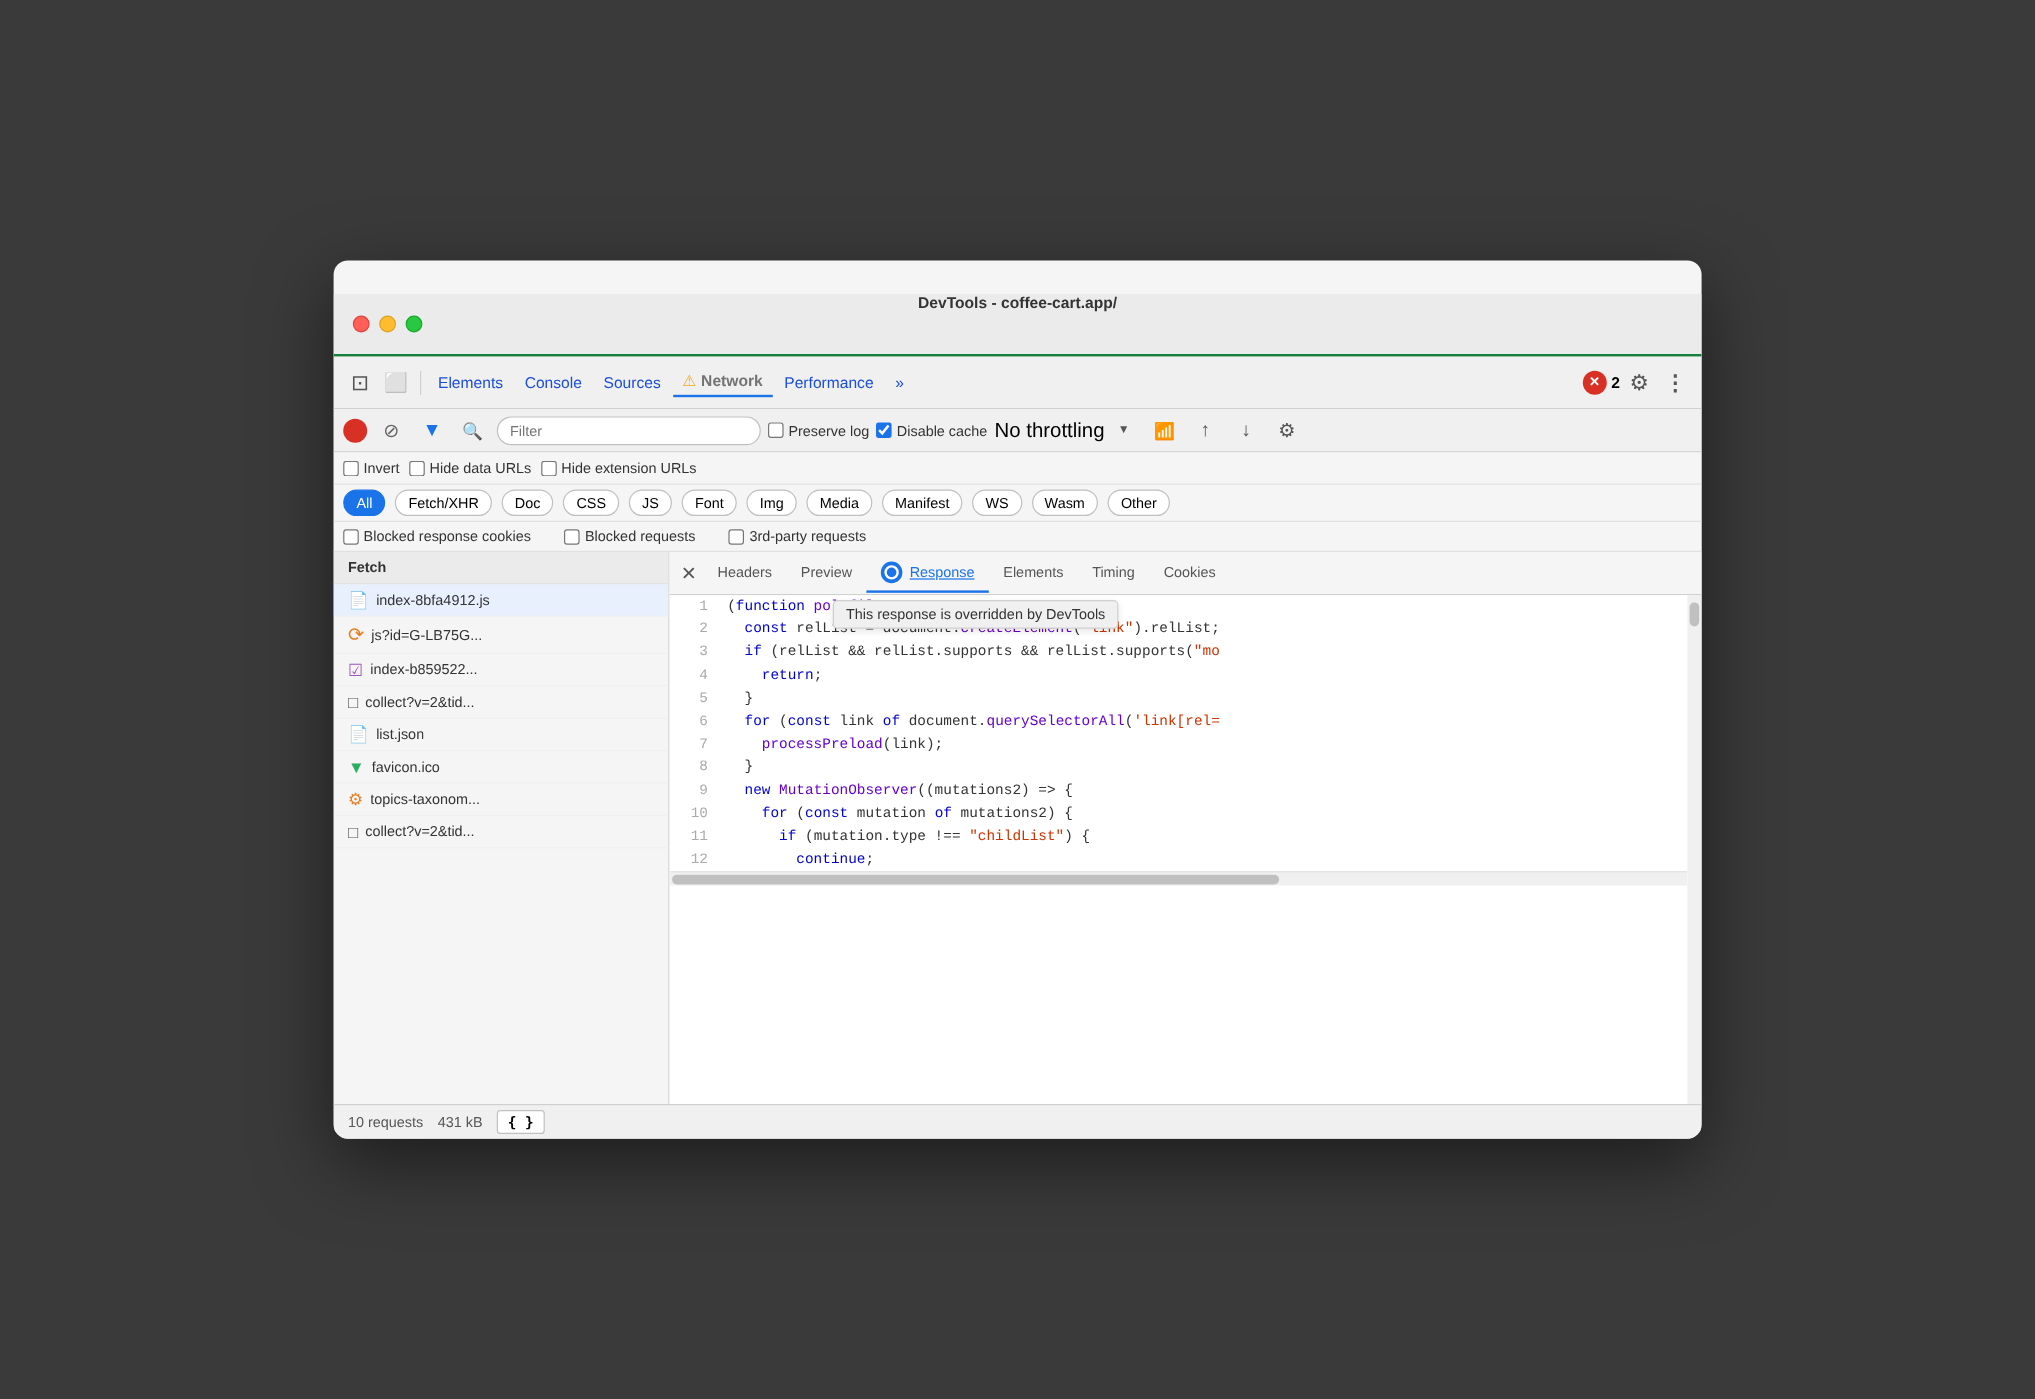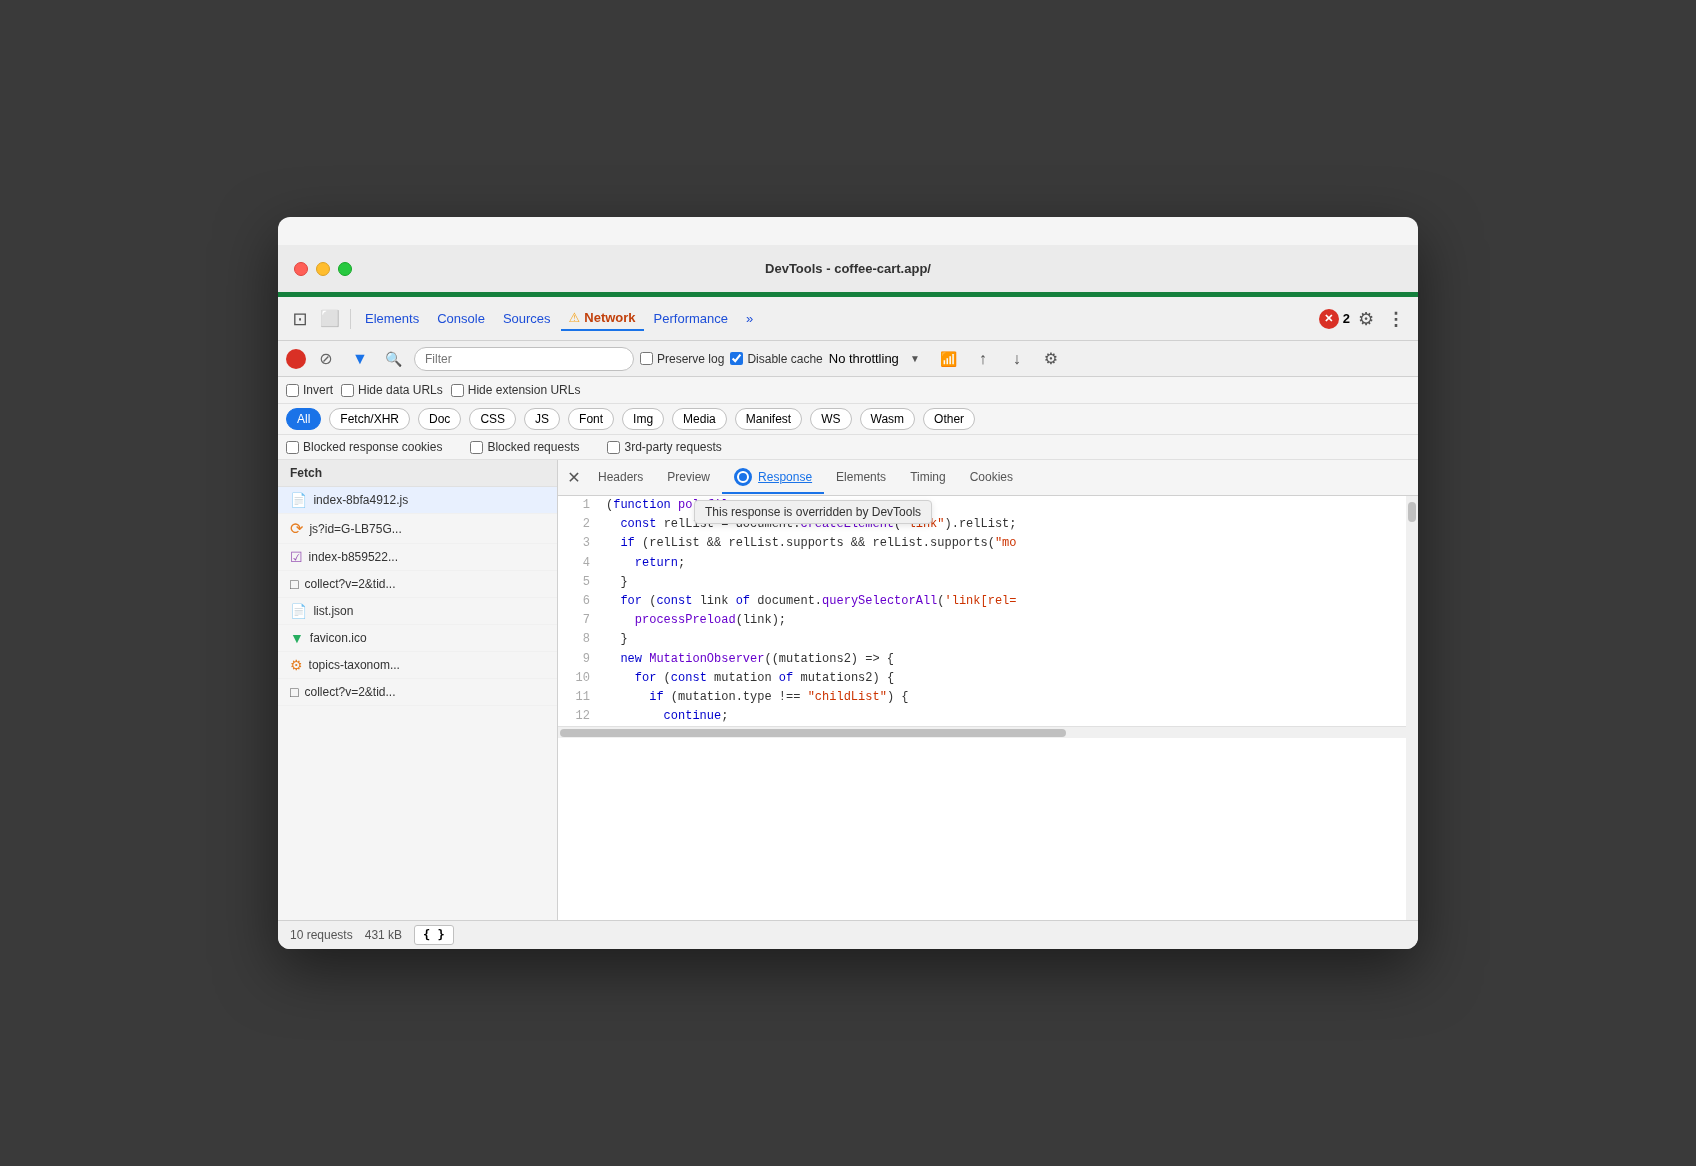--- a/index.html
+++ b/index.html
@@ -15,23 +15,22 @@
       width: 1140px;
       background: #f5f5f5;
       border-radius: 12px;
       overflow: hidden;
       box-shadow: 0 20px 60px rgba(0,0,0,0.5);
     }
     .title-bar {
       background: #ebebeb;
       height: 52px;
       display: flex;
-      align-items: center;
       padding: 0 16px;
-      border-bottom: 5px solid #15803d;
+      border-bottom: 2px solid #15803d;
       position: relative;
       margin-top: 28px;
     }
     .traffic-lights {
       display: flex;
       gap: 8px;
       align-items: center;
     }
     .traffic-light {
       width: 14px;
@@ -409,21 +408,21 @@
       <span>Elements</span>
     </button>
     <button class="toolbar-btn">
       <span>Console</span>
     </button>
     <button class="toolbar-btn">
       <span>Sources</span>
     </button>
     <button class="toolbar-btn active" style="position:relative;">
       <span class="warn-icon">⚠</span>
-      <span style="color:#c2410c;font-weight:600;">Network</span>
+      <span style="color:#737373;font-weight:600;">Network</span>
     </button>
     <button class="toolbar-btn">
       <span>Performance</span>
     </button>
     <button class="toolbar-btn">»</button>
     <div class="toolbar-spacer"></div>
     <div style="display:flex;align-items:center;gap:4px;">
       <div class="error-badge">✕</div>
       <span style="font-size:13px;font-weight:600;">2</span>
     </div>
@@ -439,21 +438,21 @@
     <input class="filter-input" type="text" placeholder="Filter" style="">
     <label class="checkbox-label">
       <input type="checkbox" style="">
       <span>Preserve log</span>
     </label>
     <label class="checkbox-label">
       <input type="checkbox" checked="" class="checked-blue" style="">
       <span>Disable cache</span>
     </label>
     <div style="display:flex;align-items:center;gap:2px;">
-      <span style="font-size:13px;">No throttling</span>
+      <span style="font-size:17px;">No throttling</span>
       <button class="icon-btn" style="font-size:10px;">▼</button>
     </div>
     <button class="icon-btn" style="font-size:14px;">📶</button>
     <button class="icon-btn" style="font-size:16px;">↑</button>
     <button class="icon-btn" style="font-size:16px;">↓</button>
     <button class="icon-btn" style="font-size:16px;">⚙</button>
   </div>
 
   <div class="filter-row">
     <label class="checkbox-label">

